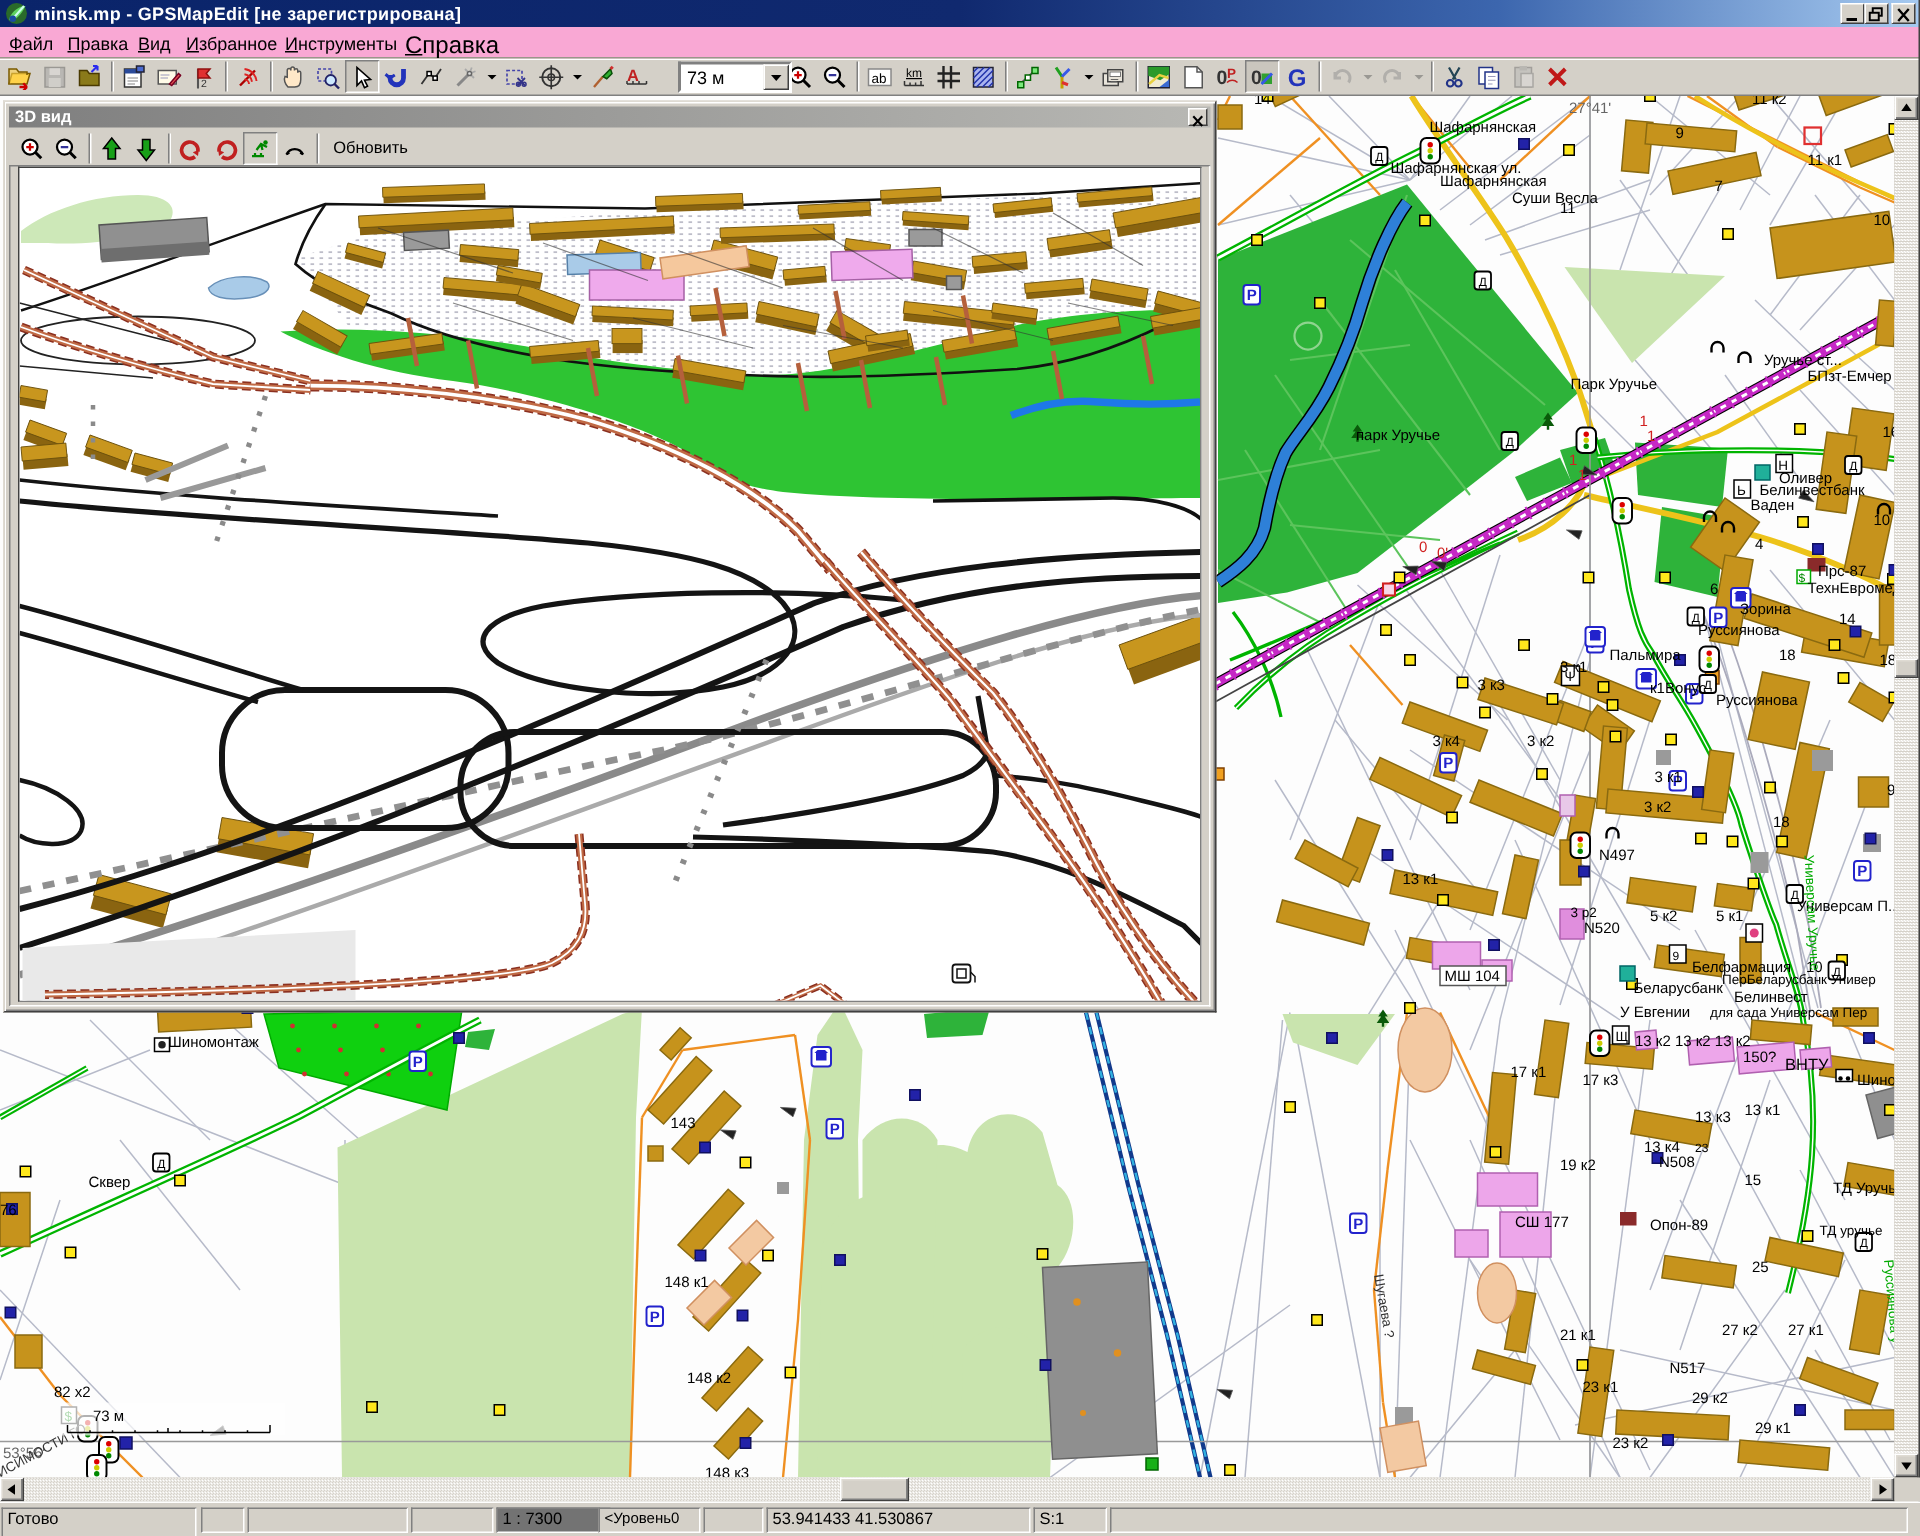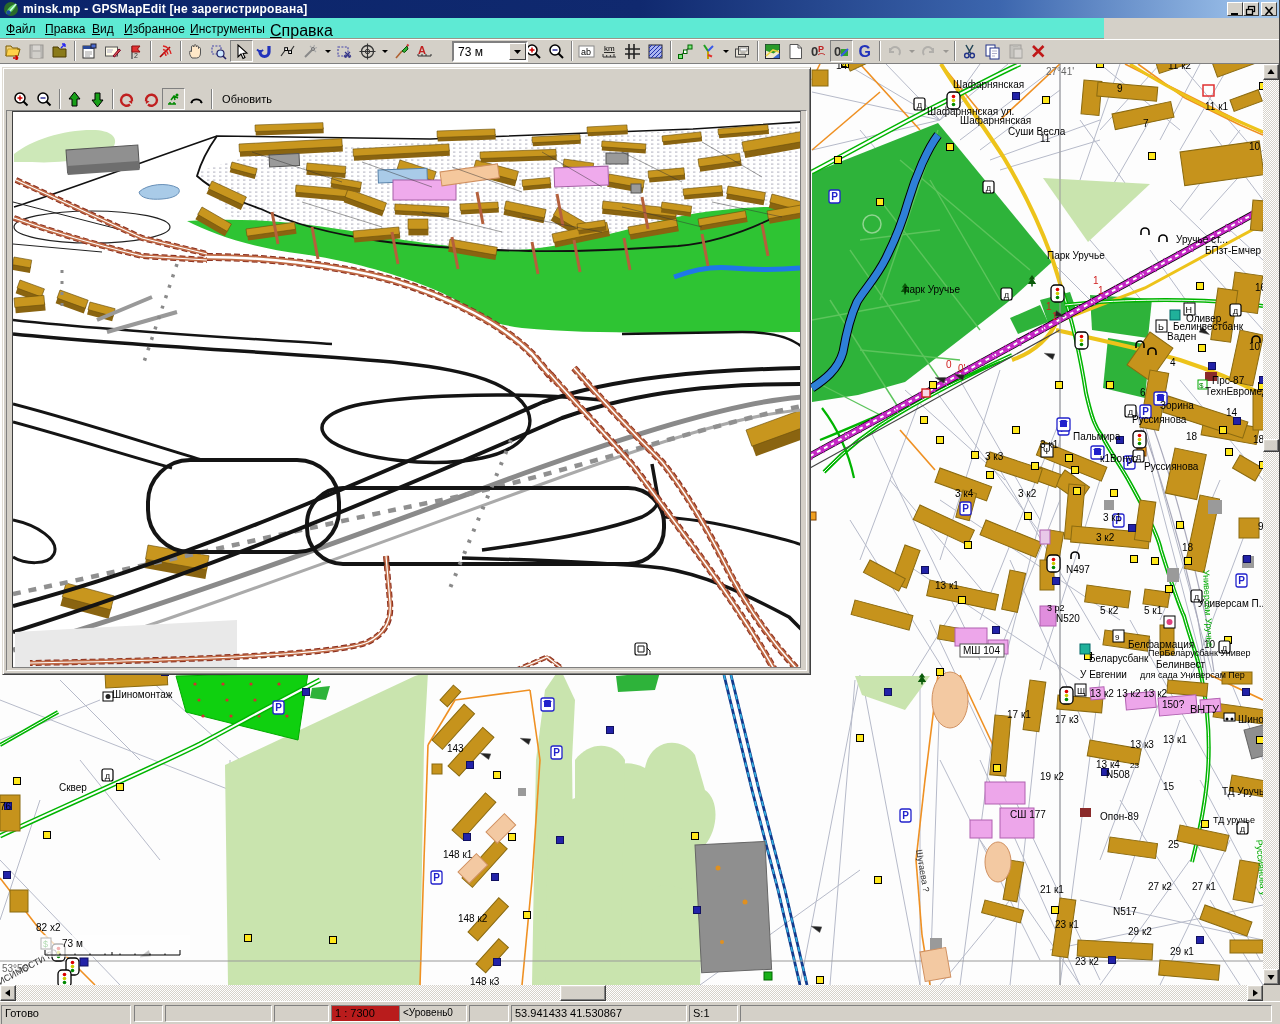--- a/index.html
+++ b/index.html
@@ -23,21 +23,21 @@
       </svg></div>
 <div class="abs rb" style="left:1243px;top:2px;width:16px;height:14px"><svg width="14" height="12">
         <rect x="4.5" y="1.5" width="6" height="5" fill="none" stroke="#000" stroke-width="1.3"></rect>
         <rect x="2.5" y="4.5" width="6" height="5" fill="#d4d0c8" stroke="#000" stroke-width="1.3"></rect>
       </svg></div>
 <div class="abs rb" style="left:1261px;top:2px;width:16px;height:14px"><svg width="14" height="12">
         <path d="M3.5 2 L10.5 10 M10.5 2 L3.5 10" stroke="#000" stroke-width="1.6"></path>
       </svg></div>
 </div>
 
-<div class="abs" style="left:0;top:18px;width:1104px;height:21px;background:#5eead4;border-bottom:1px solid #9a968a">
+<div class="abs" style="left:0;top:18px;width:1280px;height:21px;background:#f9a8d4;border-bottom:1px solid #9a968a">
 <span class="abs" style="left:6px;top:4px;font-size:12px;color:#000"><u>Ф</u>айл</span>
 <span class="abs" style="left:45px;top:4px;font-size:12px;color:#000"><u>П</u>равка</span>
 <span class="abs" style="left:92px;top:4px;font-size:12px;color:#000"><u>В</u>ид</span>
 <span class="abs" style="left:124px;top:4px;font-size:12px;color:#000"><u>И</u>збранное</span>
 <span class="abs" style="left:190px;top:4px;font-size:12px;color:#000"><u>И</u>нструменты</span>
 <span class="abs" style="left:270px;top:4px;font-size:16px;color:#000"><u>С</u>правка</span>
 </div>
 <div class="abs" style="left:0;top:39px;width:1280px;height:25px;background:#d4d0c8;border-bottom:1px solid #808080;box-shadow:inset 0 1px 0 #fff;display:flex;align-items:center;padding-left:2px">
 <div class="tbtn" style="">
       <svg width="17" height="17" viewBox="0 0 17 17">
@@ -1175,20 +1175,26 @@
 <line x1="90" y1="953.5" x2="90" y2="955" stroke="#000"></line>
 <line x1="105" y1="953.5" x2="105" y2="955" stroke="#000"></line>
 <line x1="120" y1="953.5" x2="120" y2="955" stroke="#000"></line>
 <line x1="135" y1="953.5" x2="135" y2="955" stroke="#000"></line>
 <line x1="150" y1="953.5" x2="150" y2="955" stroke="#000"></line>
 <line x1="165" y1="953.5" x2="165" y2="955" stroke="#000"></line>
 <rect x="80" y="958" width="8" height="8" fill="#2222a8" stroke="#101060"></rect>
 </svg>
 </div>
 <div class="abs" style="left:2px;top:67px;width:809px;height:608px;background:#d4d0c8;border:1px solid;border-color:#dfdbd3 #404040 #404040 #dfdbd3;box-shadow:inset 1px 1px 0 #fff,inset -1px -1px 0 #808080">
+<div class="abs" style="left:3px;top:3px;right:3px;height:14px;background:linear-gradient(90deg,#7f7f7f,#b8b8b4)">
+<span class="abs" style="left:4px;top:1px;font-size:11px;font-weight:bold;color:#fff">3D вид</span>
+<div class="abs rb" style="right:2px;top:1px;width:13px;height:12px"><svg width="11" height="10">
+          <path d="M2.5 1.5 L8.5 8 M8.5 1.5 L2.5 8" stroke="#000" stroke-width="1.4"></path>
+        </svg></div>
+</div>
 <div class="abs" style="left:3px;top:18px;right:3px;height:24px;background:#d4d0c8;display:flex;align-items:flex-end;padding-left:4px">
 <div class="tbtn" style="">
         <svg width="17" height="17" viewBox="0 0 17 17">
           <circle cx="7" cy="7" r="5" fill="#fff" stroke="#000" stroke-width="1.5"></circle>
           <path d="M7 4.5 v5 M4.5 7 h5" stroke="#c00" stroke-width="1.5"></path>
           <path d="M10.5 10.5 L14.5 14.5" stroke="#000" stroke-width="2"></path>
         </svg>
       </div>
 <div class="tbtn" style="">
         <svg width="17" height="17" viewBox="0 0 17 17">
@@ -1599,21 +1605,21 @@
     </div>
 <div class="abs" style="left:134px;top:3px;width:29px;height:17px;border:1px solid;border-color:#808080 #fff #fff #808080;background:#d4d0c8">
       <span style="position:absolute;left:3px;top:1px;font-size:11px;white-space:nowrap"></span>
     </div>
 <div class="abs" style="left:165px;top:3px;width:107px;height:17px;border:1px solid;border-color:#808080 #fff #fff #808080;background:#d4d0c8">
       <span style="position:absolute;left:3px;top:1px;font-size:11px;white-space:nowrap"></span>
     </div>
 <div class="abs" style="left:274px;top:3px;width:55px;height:17px;border:1px solid;border-color:#808080 #fff #fff #808080;background:#d4d0c8">
       <span style="position:absolute;left:3px;top:1px;font-size:11px;white-space:nowrap"></span>
     </div>
-<div class="abs" style="left:331px;top:3px;width:76px;height:17px;border:1px solid;border-color:#808080 #fff #fff #808080;background:#b91c1c">
+<div class="abs" style="left:331px;top:3px;width:76px;height:17px;border:1px solid;border-color:#808080 #fff #fff #808080;background:#737373">
       <span style="position:absolute;left:3px;top:1px;font-size:11px;white-space:nowrap">1 : 7300</span>
     </div>
 <div class="abs" style="left:399px;top:3px;width:68px;height:17px;border:1px solid;border-color:#808080 #fff #fff #808080;background:#d4d0c8">
       <span style="position:absolute;left:3px;top:1px;font-size:10px;white-space:nowrap">&lt;Уровень0</span>
     </div>
 <div class="abs" style="left:469px;top:3px;width:40px;height:17px;border:1px solid;border-color:#808080 #fff #fff #808080;background:#d4d0c8">
       <span style="position:absolute;left:3px;top:1px;font-size:11px;white-space:nowrap"></span>
     </div>
 <div class="abs" style="left:511px;top:3px;width:176px;height:17px;border:1px solid;border-color:#808080 #fff #fff #808080;background:#d4d0c8">
       <span style="position:absolute;left:3px;top:1px;font-size:11px;white-space:nowrap">53.941433 41.530867</span>

